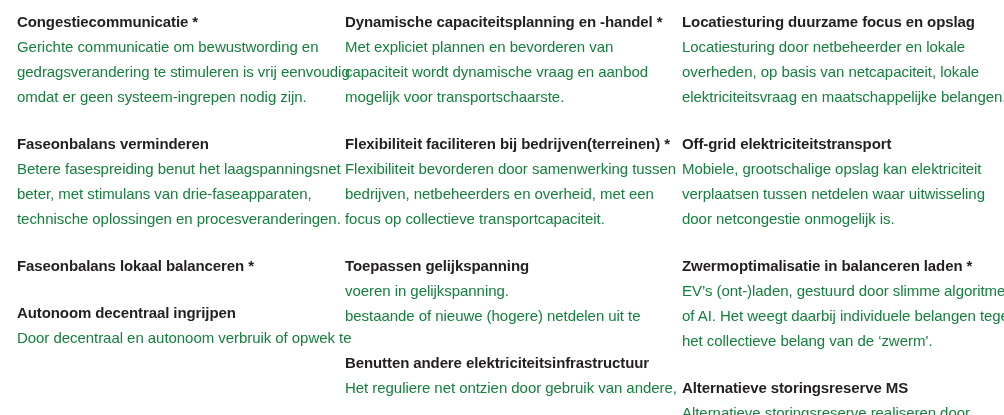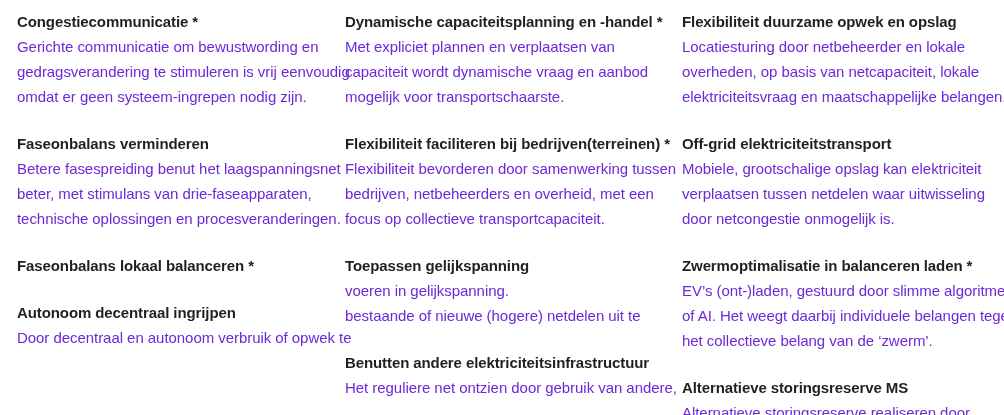--- a/index.html
+++ b/index.html
@@ -49,21 +49,21 @@
     font-weight: bold;
     line-height: 25px;
     color: #231f20;
     letter-spacing: -0.1px;
     white-space: nowrap;
   }
   .block-body {
     font-size: 15px;
     font-weight: normal;
     line-height: 25px;
-    color: #6d28d9;
+    color: #15803d;
     letter-spacing: -0.05px;
   }
   .block-body .line {
     display: block;
     white-space: nowrap;
   }
 </style>
 </head>
 <body>
 
@@ -96,21 +96,21 @@
           <span class="line">Door decentraal en autonoom verbruik of opwek te</span>
 
         </div>
       </div>
     </div>
 
     <div class="column c2">
       <div class="block">
         <div class="block-title">Dynamische capaciteitsplanning en -handel *</div>
         <div class="block-body">
-          <span class="line">Met expliciet plannen en verplaatsen van</span>
+          <span class="line">Met expliciet plannen en bevorderen van</span>
           <span class="line">capaciteit wordt dynamische vraag en aanbod</span>
           <span class="line">mogelijk voor transportschaarste.</span>
         </div>
       </div>
       <div class="block">
         <div class="block-title">Flexibiliteit faciliteren bij bedrijven(terreinen) *</div>
         <div class="block-body">
           <span class="line">Flexibiliteit bevorderen door samenwerking tussen</span>
           <span class="line">bedrijven, netbeheerders en overheid, met een</span>
           <span class="line">focus op collectieve transportcapaciteit.</span>
@@ -127,21 +127,21 @@
         <div class="block-title">Benutten andere elektriciteitsinfrastructuur</div>
         <div class="block-body">
           <span class="line">Het reguliere net ontzien door gebruik van andere,</span>
 
         </div>
       </div>
     </div>
 
     <div class="column c3">
       <div class="block">
-        <div class="block-title">Flexibiliteit duurzame opwek en opslag</div>
+        <div class="block-title">Locatiesturing duurzame focus en opslag</div>
         <div class="block-body">
           <span class="line">Locatiesturing door netbeheerder en lokale</span>
           <span class="line">overheden, op basis van netcapaciteit, lokale</span>
           <span class="line">elektriciteitsvraag en maatschappelijke belangen.</span>
         </div>
       </div>
       <div class="block">
         <div class="block-title">Off-grid elektriciteitstransport</div>
         <div class="block-body">
           <span class="line">Mobiele, grootschalige opslag kan elektriciteit</span>

